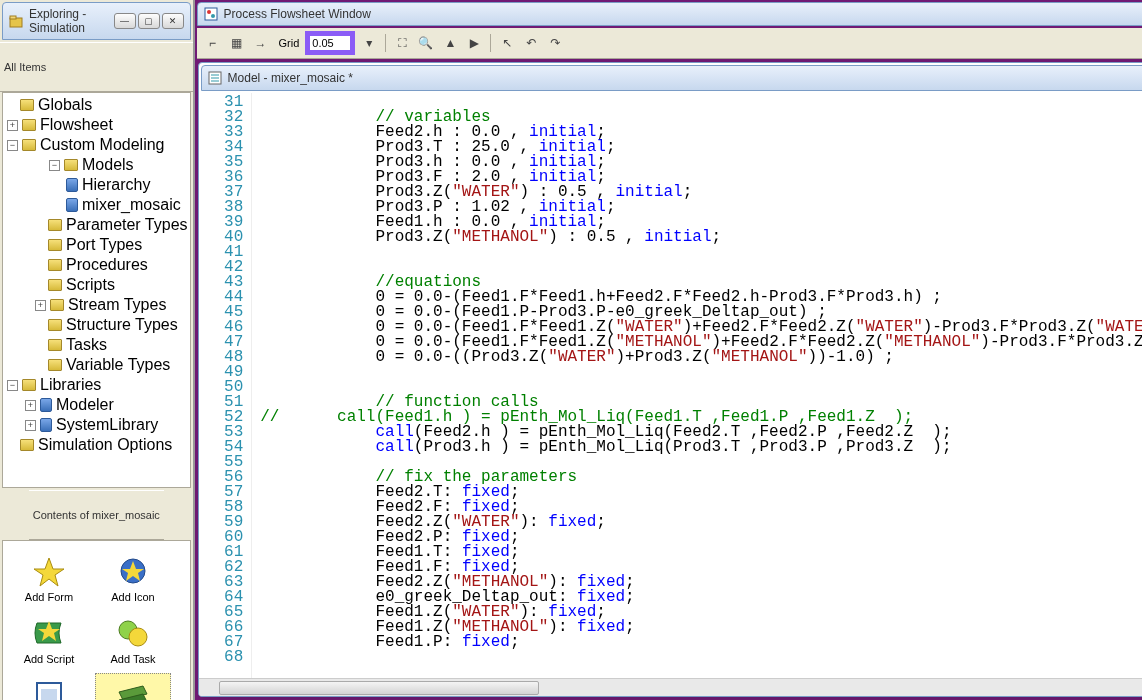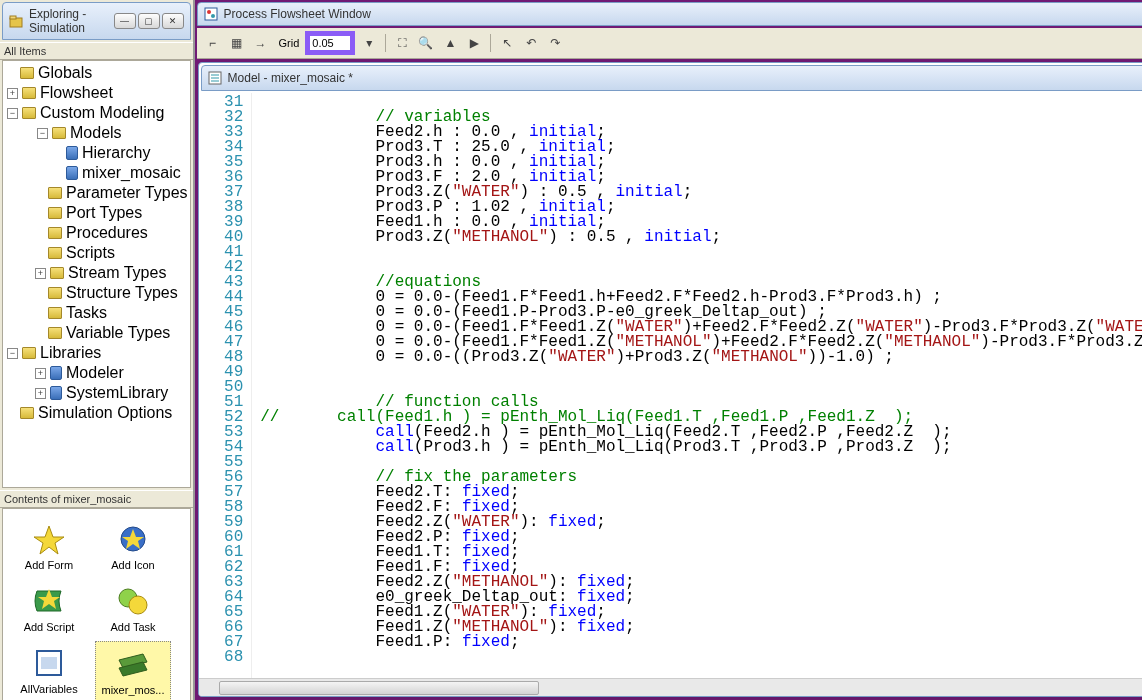--- a/index.html
+++ b/index.html
@@ -51,21 +51,21 @@
   border-radius: 3px;
   font-size: 9px;
   line-height: 14px;
   text-align: center;
   cursor: pointer;
 }
 .panel-title {
   background: #ece9d8;
   border-top: 1px solid #fff;
   border-bottom: 1px solid #aca899;
-  padding: 2px 4px;
+  padding: 18px 4px;
   font-size: 11px;
   color: #333;
 }
 .tree {
   flex: 1;
   overflow: auto;
   background: #fff;
   border: 1px solid #aca899;
   margin: 0 2px 2px 2px;
   padding: 2px 0;
@@ -114,20 +114,21 @@
   width: 12px; height: 14px;
   background: linear-gradient(#7aa7e8,#3a6fb8);
   border: 1px solid #2d5a9a;
   border-radius: 2px;
   display: inline-block;
 }
 .contents-panel {
   height: 210px;
   display: flex;
   flex-direction: column;
+  align-items: center;
 }
 .contents-body {
   flex: 1;
   background: #fff;
   border: 1px solid #aca899;
   margin: 0 2px 2px 2px;
   padding: 8px;
   display: flex;
   flex-wrap: wrap;
   align-content: flex-start;
@@ -265,21 +266,21 @@
         </li>
       <li class="collapsible collapsed">
           <span class="folder-ico"></span>
           <span>Flowsheet</span>
         </li>
       <li class="collapsible expanded">
           <span class="folder-ico"></span>
           <span>Custom Modeling</span>
         </li>
     </ul>
-    <ul style="padding-left:32px">
+    <ul style="padding-left:44px">
       <li class="collapsible expanded">
           <span class="folder-ico"></span>
           <span>Models</span>
         </li>
     </ul>
     <ul style="padding-left:48px">
       <li class="leaf">
           <span class="db-ico"></span>
           <span>Hierarchy</span>
         </li>
@@ -321,21 +322,21 @@
           <span class="folder-ico"></span>
           <span>Variable Types</span>
         </li>
     </ul>
     <ul>
       <li class="collapsible expanded">
           <span class="folder-ico"></span>
           <span>Libraries</span>
         </li>
     </ul>
-    <ul style="padding-left:30px">
+    <ul style="padding-left:20px">
       <li class="collapsible collapsed">
           <span class="db-ico"></span>
           <span>Modeler</span>
         </li>
       <li class="collapsible collapsed">
           <span class="db-ico"></span>
           <span>SystemLibrary</span>
         </li>
     </ul>
     <ul>

